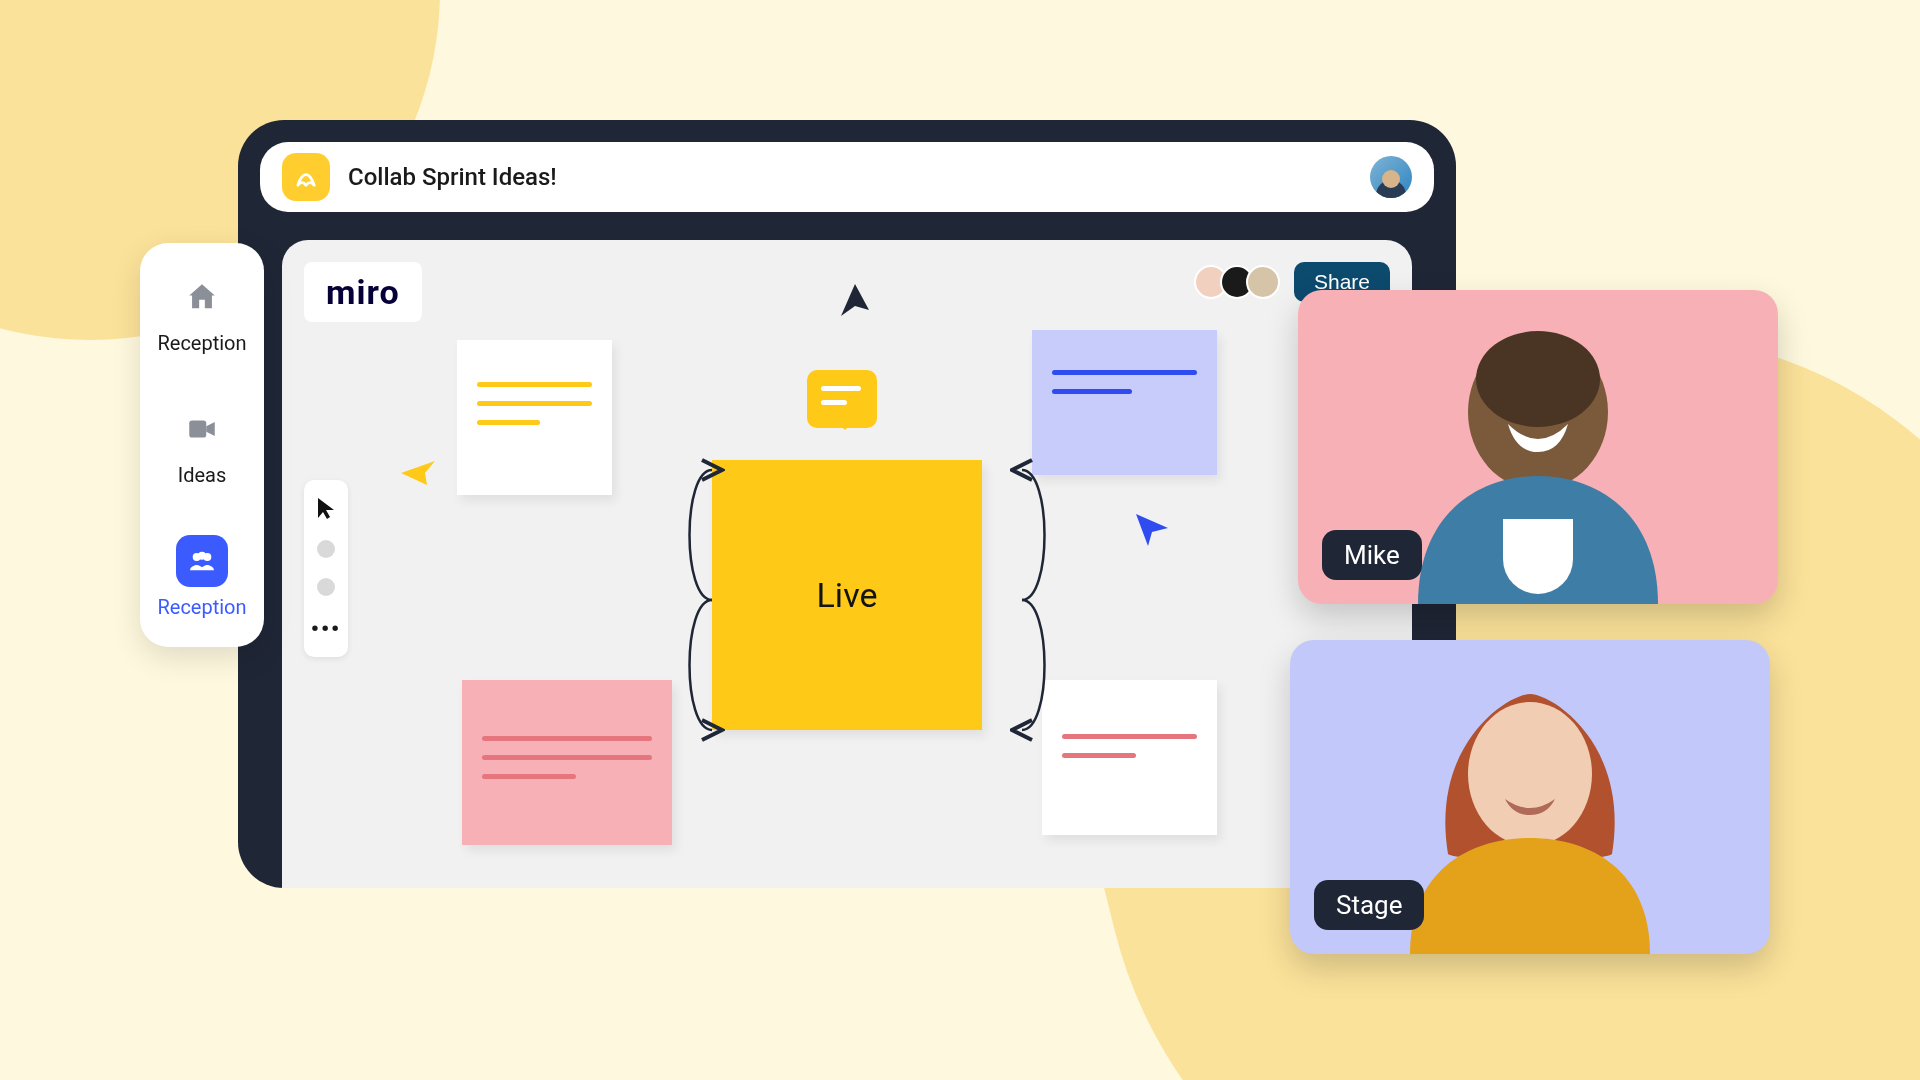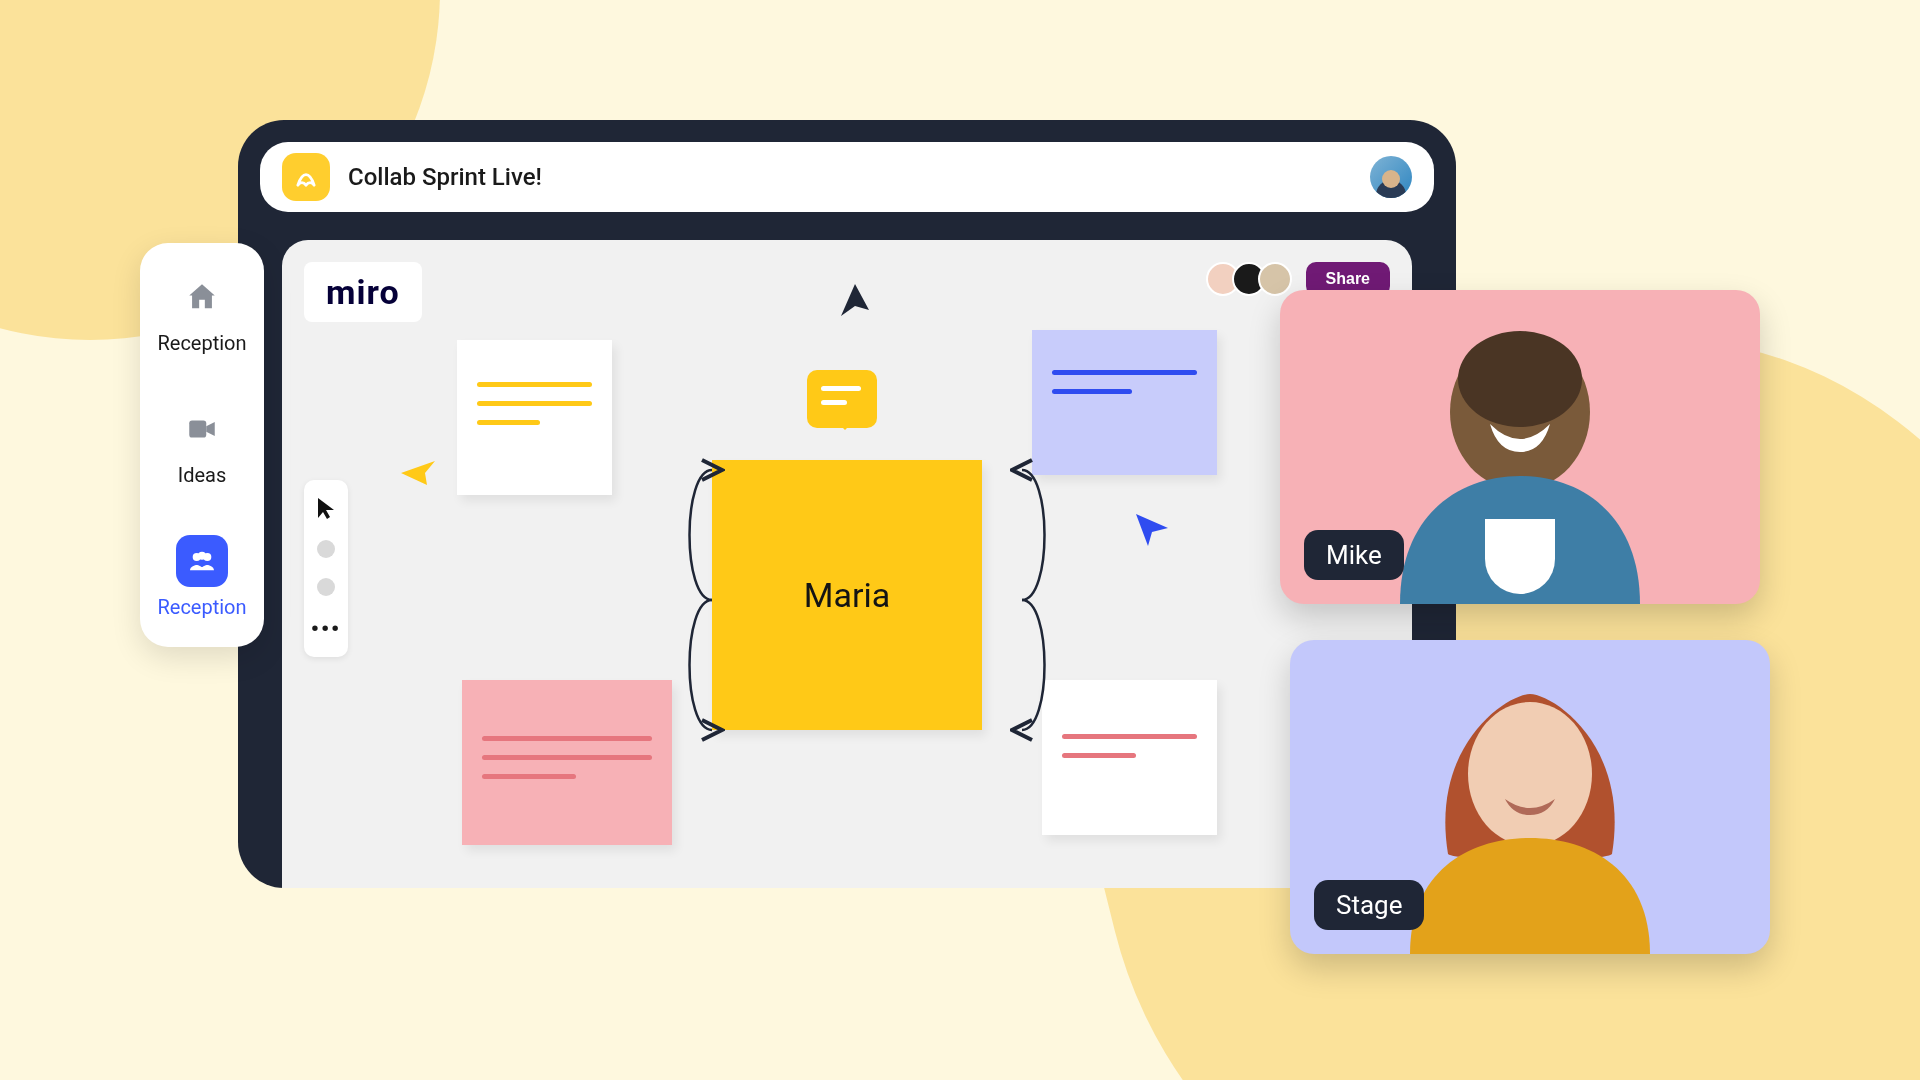--- a/index.html
+++ b/index.html
@@ -70,21 +70,21 @@
     font-size:34px; font-weight:700; letter-spacing:1px; color:#050038;
   }
   .share-group {
     position:absolute; right:22px; top:22px;
     display:flex; align-items:center; gap:14px;
   }
   .avatar-stack {display:flex;}
   .av {width:34px;height:34px;border-radius:50%;border:2px solid #fff;margin-left:-8px;}
   .av1{background:#f2d0c0;} .av2{background:#1a1a1a;} .av3{background:#d6c4a8;}
   .share-btn{
-    background:#701a75;color:#fff;font-weight:700;font-size:16px;
+    background:#0c4a6e;color:#fff;font-weight:400;font-size:21px;
     padding:8px 20px;border-radius:10px;border:none;
   }
 
   
   .tool-panel{
     position:absolute; left:22px; top:240px;
     background:#fff; border-radius:10px; width:44px;
     display:flex; flex-direction:column; align-items:center; gap:20px;
     padding:16px 0;
     box-shadow:0 2px 6px rgba(0,0,0,.08);
@@ -140,21 +140,21 @@
   .nav-icon{width:52px;height:52px;display:flex;align-items:center;justify-content:center;border-radius:14px;}
   .nav-label{font-size:20px;color:#1a1a1a;}
   .nav-item.active .nav-icon{background:#3B5BFF;}
   .nav-item.active .nav-label{color:#3B5BFF;}
 
   
   .video-card{
     position:absolute; width:480px; height:314px; border-radius:24px;
     box-shadow:0 14px 32px rgba(0,0,0,.18); overflow:hidden;
   }
-  .vc-mike{right:160px; top:290px; background:#F7B1B6;margin-left:24px;}
+  .vc-mike{right:142px; top:290px; background:#F7B1B6;margin-left:24px;}
   .vc-maria{right:150px; top:640px; background:#C3C8FB;}
   .name-pill{
     position:absolute; left:24px; bottom:24px;
     background:#1F2636; color:#fff; font-size:26px;
     padding:10px 22px; border-radius:14px;
   }
   
   .person{position:absolute;left:50%;bottom:0;transform:translateX(-50%);}
 </style>
 </head>
@@ -164,21 +164,21 @@
 <div class="bg-shape-1"></div>
 
 <div class="app-window">
   <div class="titlebar">
     <div class="title-left">
       <div class="brand-badge">
         <svg width="28" height="28" viewBox="0 0 24 24" fill="none" stroke="#fff" stroke-width="2.4" stroke-linecap="round">
           <path d="M5 19c4-12 10-12 14 0M5 19c2-3 5-3 7 0M12 19c2-3 5-3 7 0"></path>
         </svg>
       </div>
-      <div class="session-title">Collab Sprint Live!</div>
+      <div class="session-title">Collab Sprint Ideas!</div>
     </div>
     <div class="avatar-small"></div>
   </div>
 
   <div class="canvas">
     <div class="miro-tag">miro</div>
 
     <div class="share-group">
       <div class="avatar-stack">
         <div class="av av1"></div>
@@ -223,21 +223,21 @@
       </div>
     </div>
     <div class="sticky white-br">
       <div class="lines" style="top:40px;">
         <div class="line l-pink"></div>
           <div class="line l-pink short"></div>
       </div>
     </div>
 
     <div class="sticky-center">
-      <span>Maria</span>
+      <span>Live</span>
     </div>
 
     <svg class="branches" viewBox="0 0 450 340">
       <g fill="none" stroke="#1F2636" stroke-width="2.5">
         <path d="M70 40 C40 40 40 170 70 170" marker-start="url(#a)"></path>
         <path d="M70 300 C40 300 40 170 70 170" marker-start="url(#a)"></path>
         <path d="M380 40 C410 40 410 170 380 170" marker-start="url(#a)"></path>
         <path d="M380 300 C410 300 410 170 380 170" marker-start="url(#a)"></path>
       </g>
       <defs>

